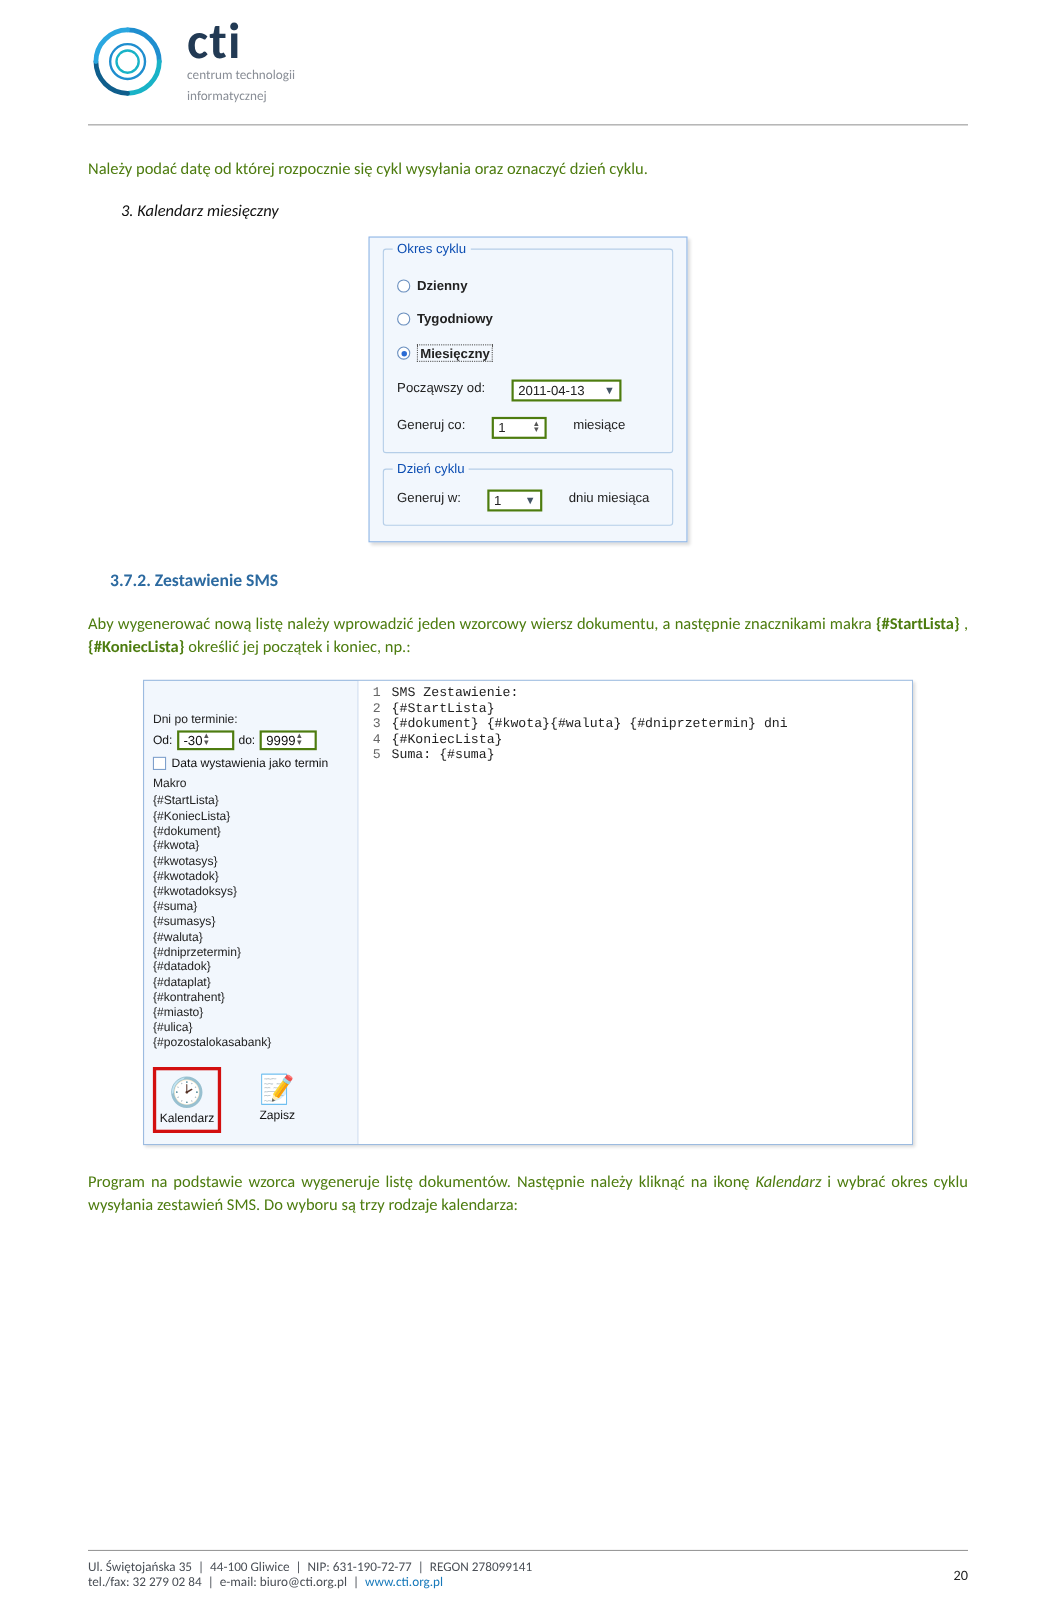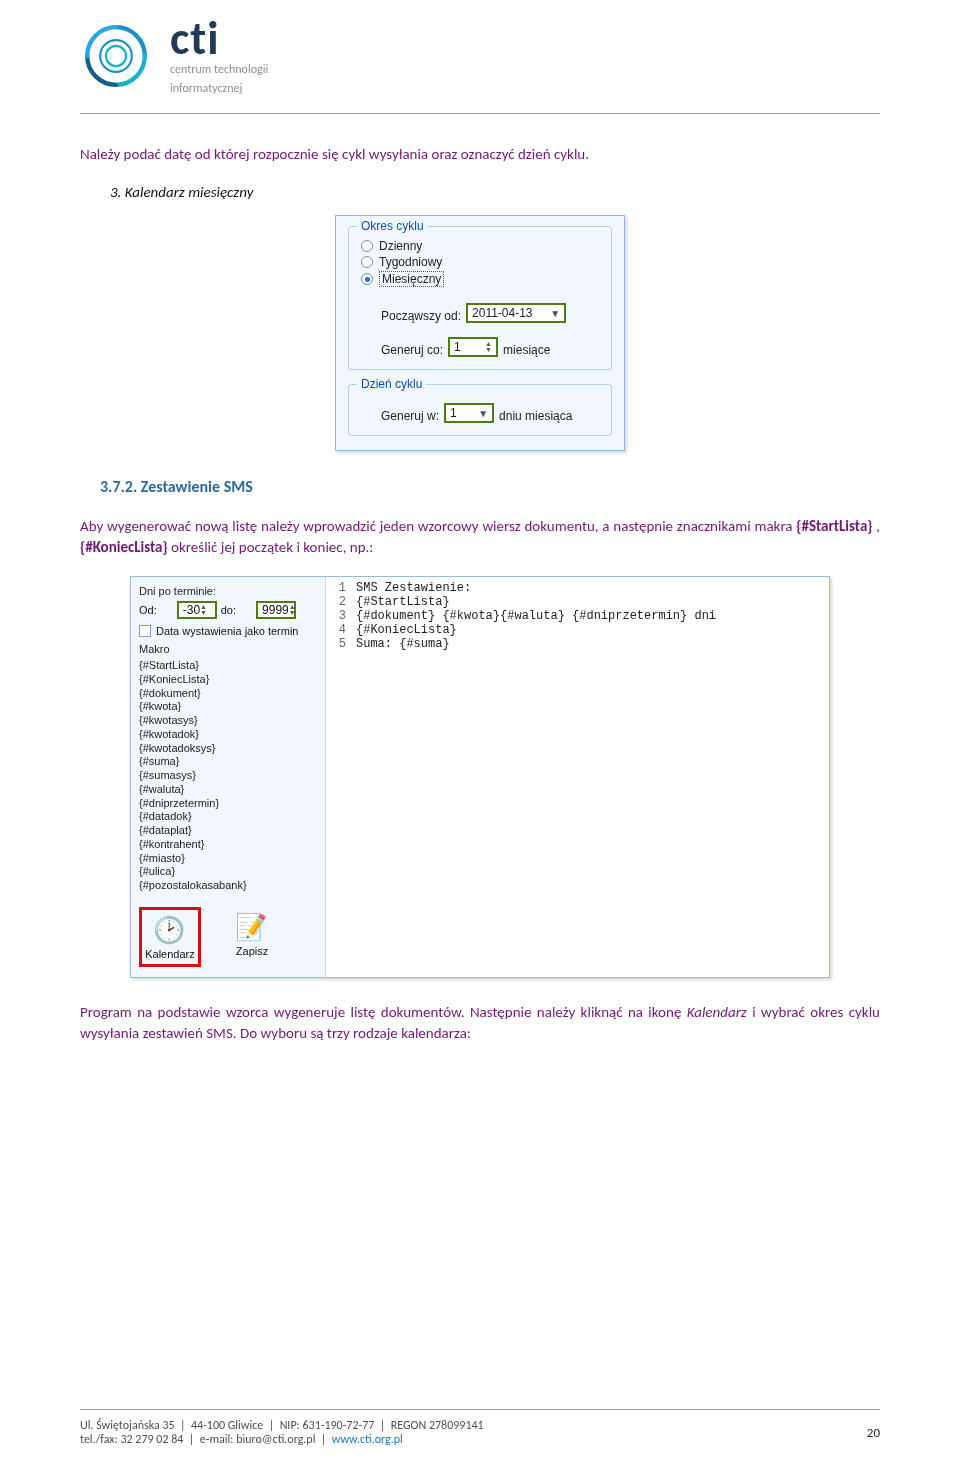--- a/index.html
+++ b/index.html
@@ -27,21 +27,21 @@
     margin-bottom: 30px;
   }
   .logo-swirl {
     width: 72px; height: 72px;
     display: inline-block;
   }
   .logo-cti { display: flex; flex-direction: column; }
   .logo-cti .mark { font-size: 46px; font-weight: 700; color: #223a54; line-height: 0.8; letter-spacing: 1px; }
   .logo-cti .sub { color: #8a8f97; font-size: 12px; line-height: 1.1; margin-top: 6px; }
   
-  .body-text { font-size: 15px; color: #701a75; line-height: 1.4; }
+  .body-text { font-size: 15px; color: #4d7c0f; line-height: 1.4; }
   .indent-ol-item { margin: 18px 0 14px 30px; font-style: italic; font-size: 15px; }
   .panel-wrap { display:flex; justify-content:center; margin: 14px 0 26px 0; }
   
   .win-panel {
     background: #f2f7fd;
     border: 1px solid #8fb6e6;
     width: 290px;
     box-shadow: 2px 2px 3px rgba(0,0,0,0.15);
     font-family: Tahoma, Arial, sans-serif;
     font-size: 12px;
@@ -55,27 +55,27 @@
     position: relative;
   }
   .groupbox .gb-title {
     position: absolute;
     top: -8px; left: 8px;
     background: #f2f7fd;
     padding: 0 4px;
     color: #0b4db2;
     font-size: 12px;
   }
-  .radio-row { display:flex; align-items:center; gap:6px; margin: 2px 0; }
+  .radio-row { display:flex; align-items:center; gap:6px; margin: 16px 0; font-weight: bold; }
   .radio-dot {
     width:12px;height:12px;border:1px solid #6a8fbf;border-radius:50%;
     display:inline-flex;align-items:center;justify-content:center;background:#fff;
   }
   .radio-dot.sel::after{content:"";width:5px;height:5px;border-radius:50%;background:#2b6cd4;}
-  .row { display:flex; align-items:flex-end; gap:5px; margin-top:8px;margin-left:20px; }
+  .row { display:flex; align-items:flex-start; gap:24px; margin-top:8px; }
   .row label { color:#222; }
   .input {
     border:2px solid #4d7c0f; background:#fff; height:20px;
     padding:0 4px; font-size:12px; display:inline-flex; align-items:center;
   }
   .input.date { width:100px; justify-content:space-between; }
   .caret { color:#456; font-size:10px; }
   .input.num { width:50px; justify-content:space-between; }
   .spin { display:flex; flex-direction:column; font-size:7px; line-height:6px; color:#555; }
   .h3-section {
@@ -94,24 +94,24 @@
     width:700px;
     box-shadow:2px 2px 3px rgba(0,0,0,0.15);
     font-family: Tahoma, Arial, sans-serif;
     font-size:11px;
   }
   .scr2-left {
     width:195px;
     border-right:1px solid #cadaee;
     padding:8px 8px 10px 8px;
   }
-  .scr2-left .lbl { color:#222; }
+  .scr2-left .lbl { color:#222;margin-top:21px; }
   .odrow { display:flex; align-items:center; gap:4px; margin:4px 0 6px 0; }
   .odrow .input { height:18px; }
-  .odrow .input.small { width:40px;margin-left:16px; }
+  .odrow .input.small { width:52px; }
   .chkrow { display:flex; align-items:center; gap:5px; margin:4px 0; font-size:11px; }
   .chkbox { width:12px;height:12px;border:1px solid #7ea0cc;background:#fff; }
   .macro-list {
     margin-top:4px;
     font-size:11px;
     line-height:1.25;
     color:#222;
   }
   .macro-list div { white-space:nowrap; }
   .btn-row { display:flex; gap:20px; margin-top:14px; }

